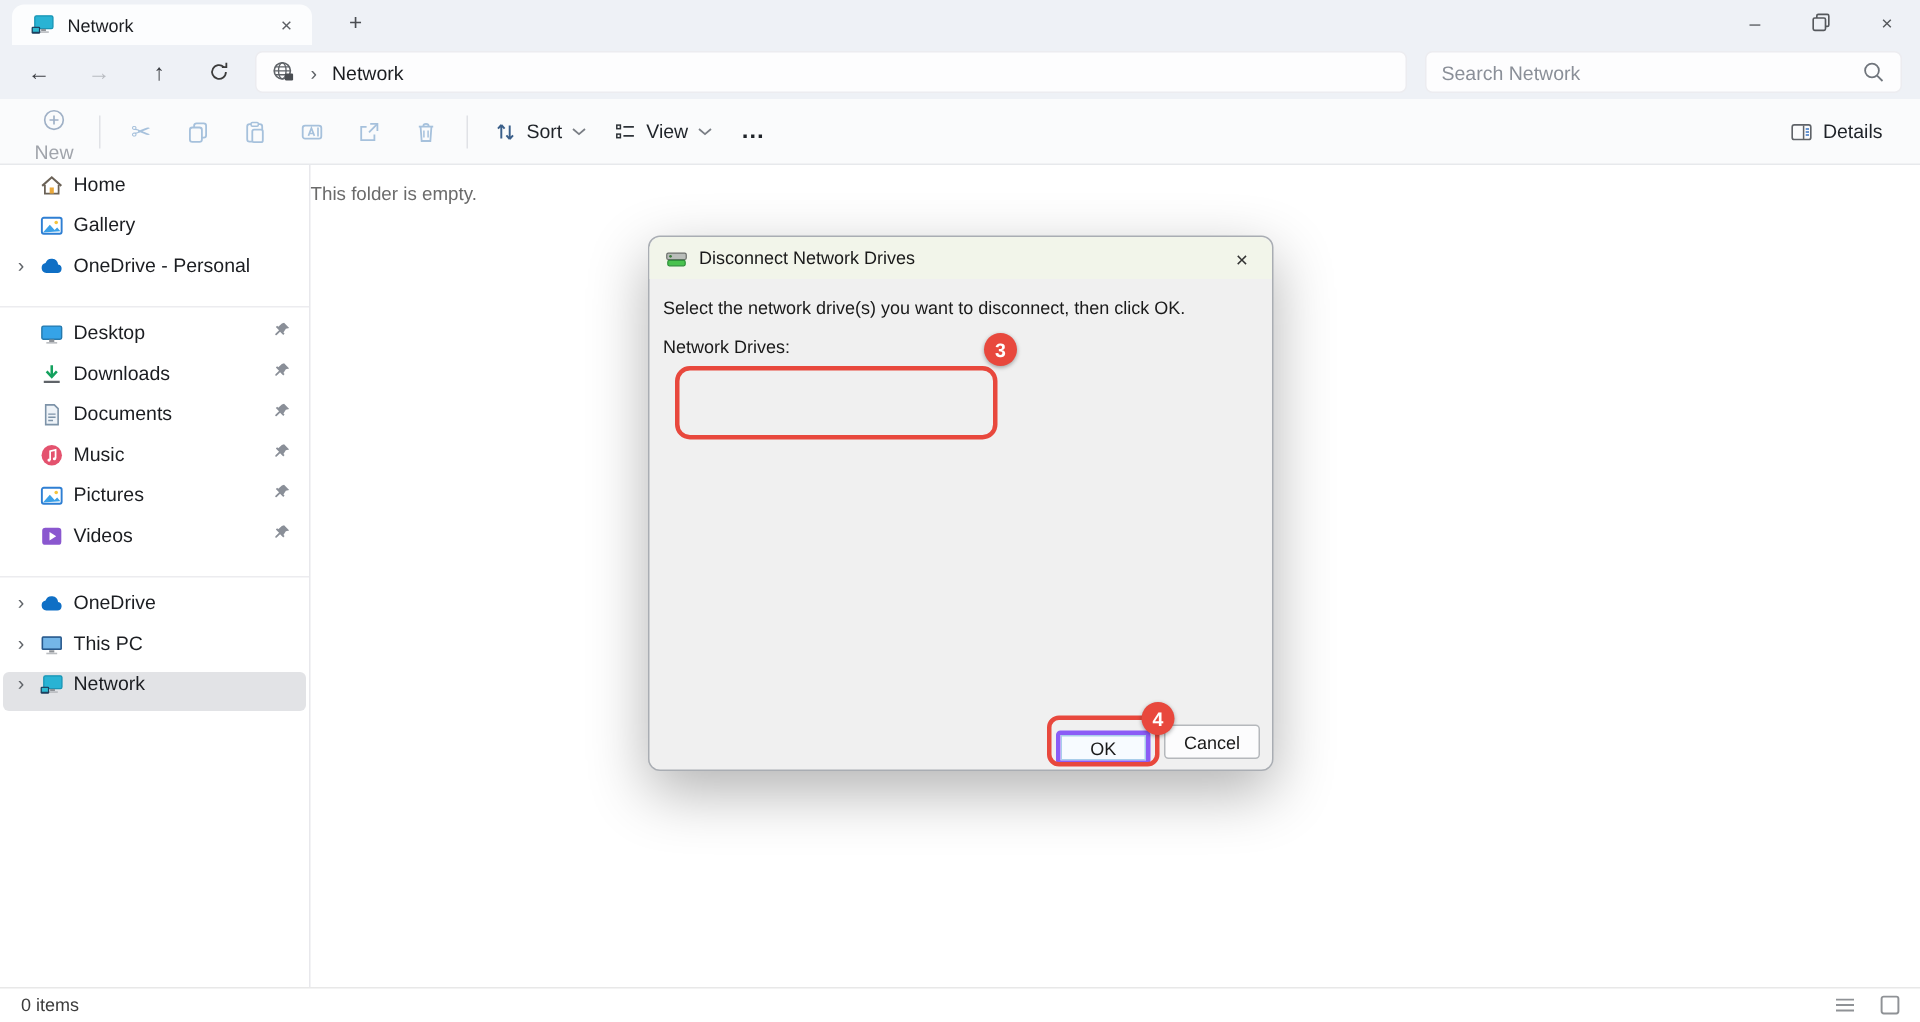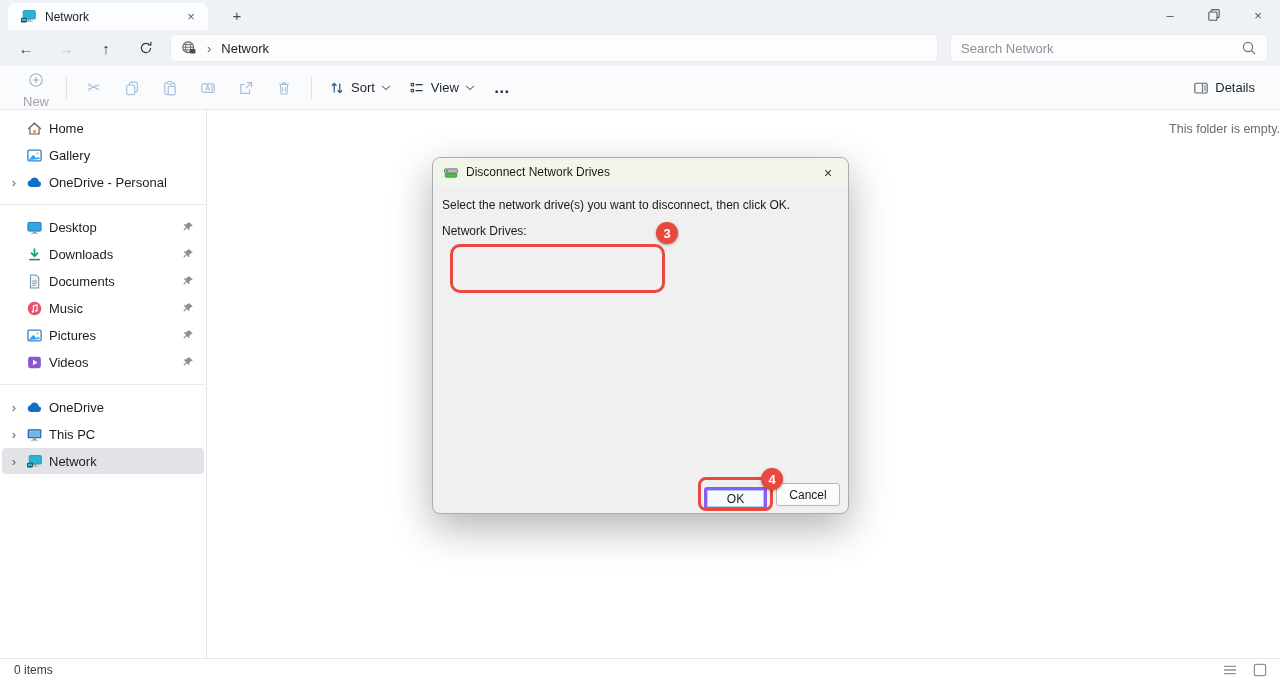--- a/index.html
+++ b/index.html
@@ -37,28 +37,28 @@
   .tbtn.disabled { color:#a0a4ab;flex-direction:column; }
   .ticon { width:38px; height:32px; display:flex; align-items:center; justify-content:center; }
   .tdivider { width:1px; height:22px; background:#e0e2e6; margin:0 8px; }
   .glyph-cut { color:#a6c1dc; font-size:16px; }
   .more { font-size:16px; letter-spacing:1px; color:#1f2329; padding:0 10px; font-weight:bold; }
   .spacer { flex:1; }
 
   
   .content { display:flex; height:548px; position:relative; background:#fff; }
   .sidebar { width:207px; border-right:1px solid #e8e8ec; padding-top:4px; }
-  .side-item { height:26px; margin:1px 2px; display:flex; align-items:center; padding-left:6px; gap:6px; font-size:13px; border-radius:4px; }
+  .side-item { height:26px; margin:1px 2px; display:flex; align-items:flex-start; padding-left:6px; gap:6px; font-size:13px; border-radius:4px; }
   .side-item.selected { background:#e2e3e6; }
   .expander { width:12px; text-align:center; color:#5f6368; font-size:13px; }
   .side-label { white-space:nowrap; }
   .side-pin { margin-left:auto; margin-right:10px; display:flex; }
   .side-div { height:1px; background:#ececef; margin:9px 0; }
   .main { flex:1; position:relative; }
-  .empty-text { position:absolute; top:12px; left:0; right:0; text-align:right; color:#6b6b6b; font-size:12.5px; }
+  .empty-text { position:absolute; top:12px; left:0; right:0; text-align:left; color:#6b6b6b; font-size:12.5px; }
 
   
   .statusbar { height:23px; border-top:1px solid #e8e8e8; display:flex; align-items:center; padding:0 12px 0 14px; font-size:12px; color:#3c3c3c; background:#fff; }
   .statusicons { margin-left:auto; display:flex; gap:14px; align-items:center; }
 
   
   .dialog { position:absolute; left:432px; top:157px; width:417px; height:357px; background:#f0f0f0;
     border:1px solid #a9adb3; border-radius:8px; box-shadow:0 14px 40px rgba(0,0,0,.30); font-size:12px; z-index:10; }
   .dlg-title { height:28px; background:#f2f5ea; border-radius:8px 8px 0 0; display:flex; align-items:center; padding:0 10px; gap:7px; }
   .dlg-title-text { font-size:12px; color:#1a1a1a; }

